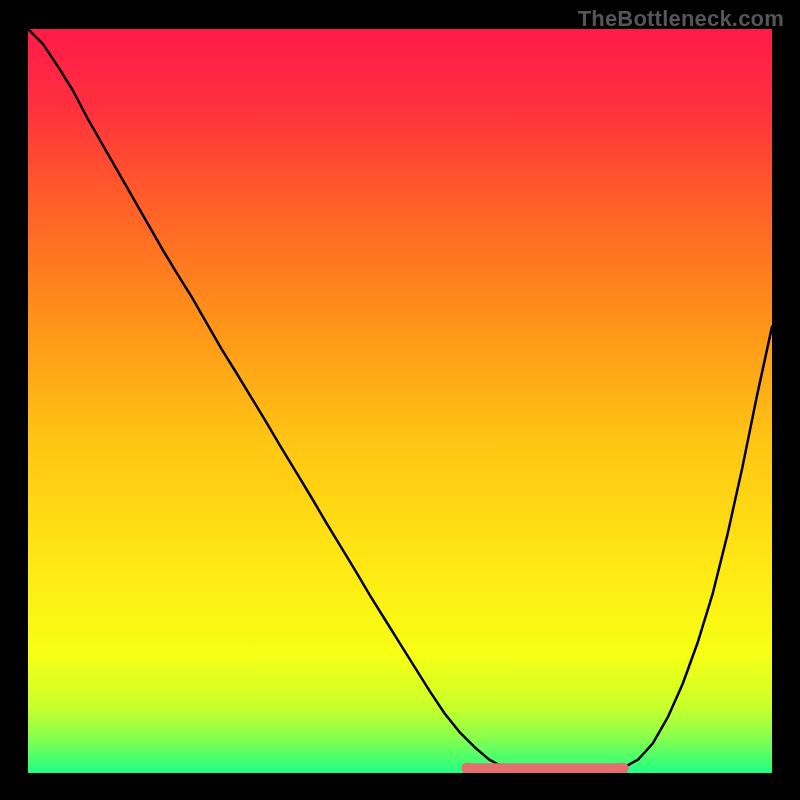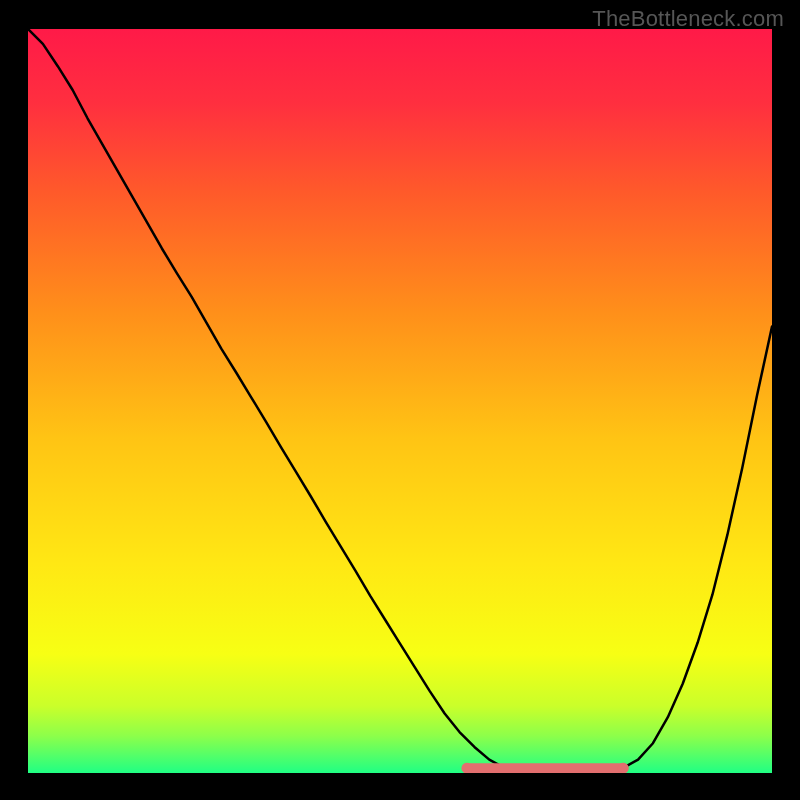--- a/index.html
+++ b/index.html
@@ -9,21 +9,21 @@
     width: 800px;
     height: 800px;
     background: #000;
   }
   .watermark {
     position: absolute;
     top: 6px;
     right: 16px;
     font-family: Arial, Helvetica, sans-serif;
     font-size: 22px;
-    font-weight: normal;
+    font-weight: bold;
     color: #565656;
     z-index: 10;
     letter-spacing: 0.2px;
   }
   .plot {
     position: absolute;
     left: 28px;
     top: 29px;
     width: 744px;
     height: 744px;

